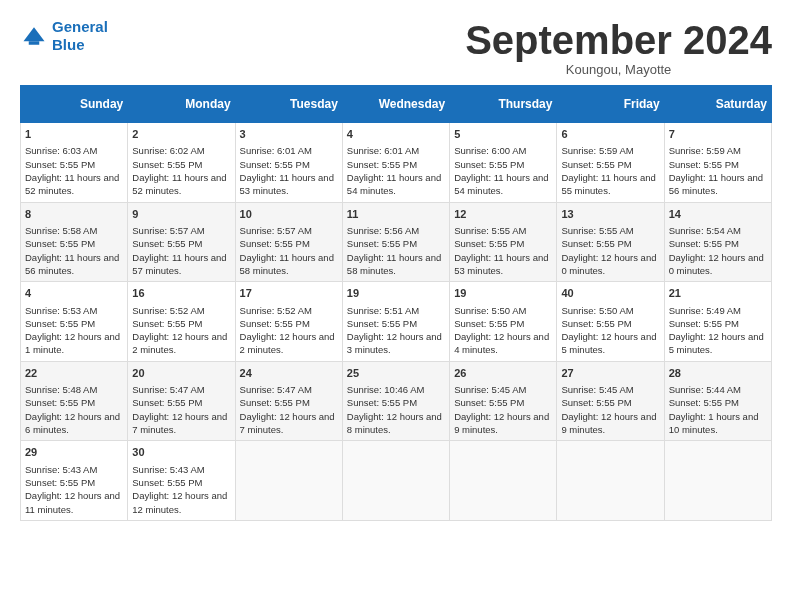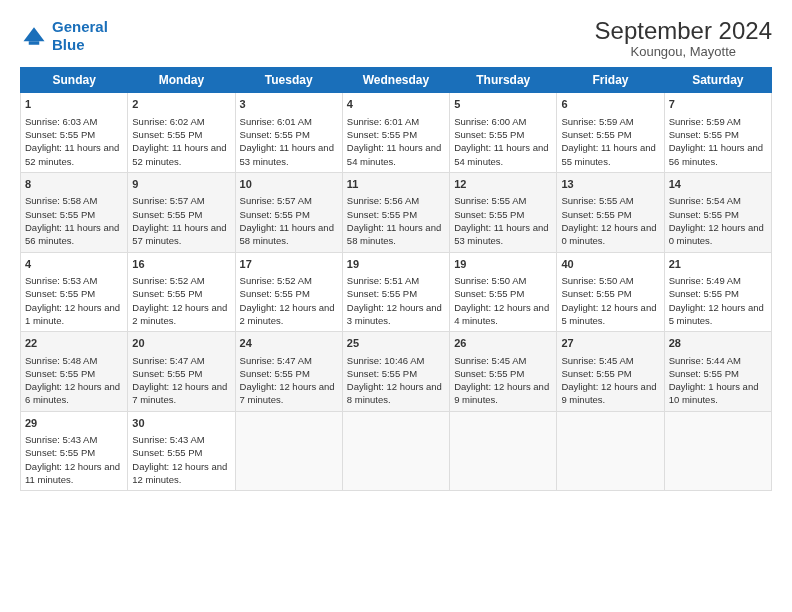--- a/index.html
+++ b/index.html
@@ -37,44 +37,44 @@
       color: #1a6fba;
     }
     .logo-icon {
       width: 28px;
       height: 28px;
     }
     .title-block {
       text-align: right;
     }
     .month-title {
-      font-size: 24px;
-      font-weight: 400;
+      font-size: 40px;
+      font-weight: 700;
       color: #333;
       line-height: 1.1;
     }
     .location {
       font-size: 13px;
       color: #555;
       text-align: center;
     }
     table {
       width: 100%;
       border-collapse: collapse;
       font-size: 10px;
     }
     thead tr {
       background: #1a6fba;
       color: #fff;
     }
     thead th {
-      padding: 5px 4px;
+      padding: 11px 4px;
       font-size: 12px;
       font-weight: 600;
-      text-align: center;
+      text-align: right;
       border: 1px solid #1a6fba;
     }
     tbody tr {
       background: #fff;
     }
     tbody tr:nth-child(even) {
       background: #f5f5f5;
     }
     tbody td {
       padding: 4px 4px;

